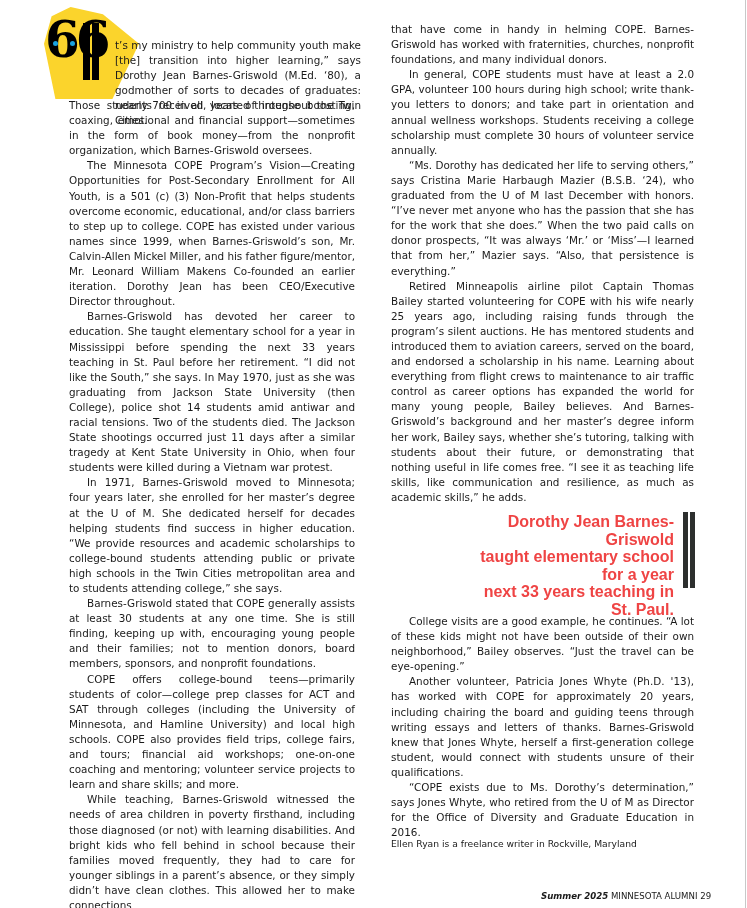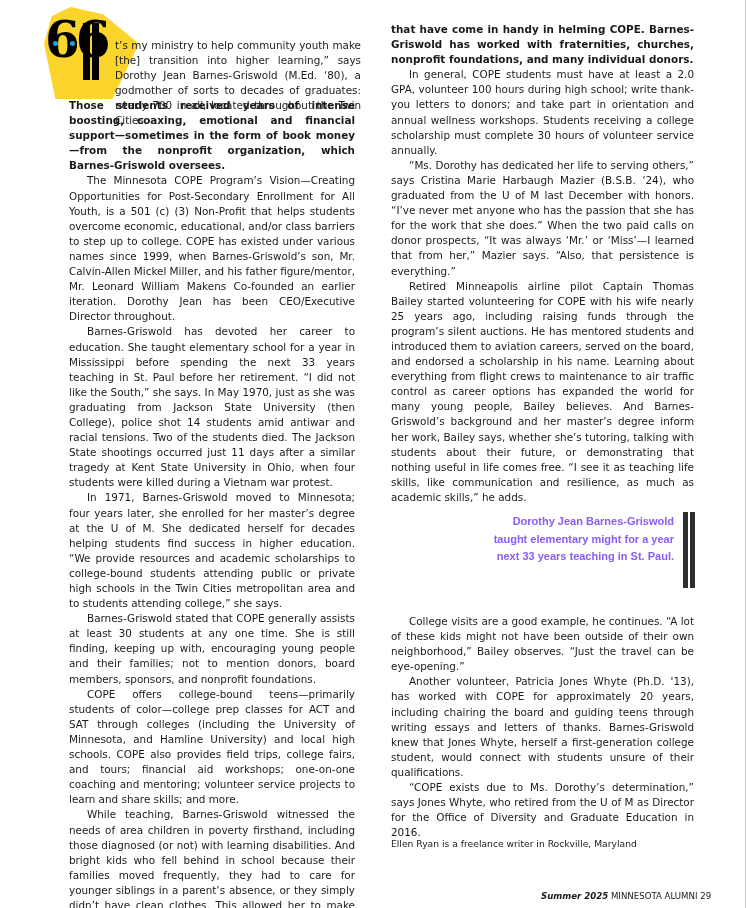--- a/index.html
+++ b/index.html
@@ -5,38 +5,38 @@
   html, body { margin: 0; padding: 0; }
   body {
     width: 747px; height: 908px; background: #ffffff; position: relative; overflow: hidden;
     font-family: "DejaVu Sans", sans-serif; color: #1a1a1a;
   }
   .edge-line { position: absolute; right: 1px; top: 0; width: 1px; height: 908px; background: #c8c8c8; }
   .col { position: absolute; font-size: 10.4px; line-height: 15.1px; text-align: justify; }
   .col-left { left: 69px; top: 22px; width: 286px; }
   .col-right { left: 391px; top: 22px; width: 303px; }
   .col p { margin: 0; text-indent: 18px; }
-  .col p.noindent { text-indent: 0; font-weight: bold; }
+  .col p.noindent { text-indent: 0; }
   .hex {
     position: absolute; left: 44px; top: 7px; width: 95px; height: 92px;
     background: #fbd42c;
     clip-path: polygon(28% 0%, 62% 8%, 100% 40%, 72% 100%, 12% 100%, 0% 40%, 8% 10%);
   }
   .quote-mark {
     position: absolute; left: 45px; top: 15px; font-family: "DejaVu Serif", serif; font-weight: bold;
     font-size: 50px; line-height: 50px; color: #000; letter-spacing: -4px;
   }
   .quote-dot { position: absolute; width: 5px; height: 5px; border-radius: 50%; background: #1aa3e0; }
   .dropcap-bar { position: absolute; background: #000; }
   .lead-block { position: absolute; left: 99px; top: 22px; width: 256px; font-size: 10.4px; line-height: 15.1px; text-align: justify; }
   .lead-block p { margin: 16px; text-indent: 0; }
   .pullquote {
     position: absolute; left: 470px; top: 513px; width: 204px; text-align: right;
     font-family: "Liberation Sans", sans-serif; font-weight: bold; font-stretch: condensed;
-    font-size: 11px; line-height: 17.5px; color: #8b5cf6;
+    font-size: 16px; line-height: 17.5px; color: #ef4444;
   }
   .pq-bar { position: absolute; top: 512px; width: 5px; height: 76px; background: #2d2f2e; }
   .byline { position: absolute; left: 391px; top: 838px; font-size: 9.2px; color: #1a1a1a; }
   .footer { position: absolute; left: 541px; top: 891px; font-size: 8.6px; color: #1a1a1a; }
   .footer .season { font-style: italic; font-weight: bold; }
 </style>
 </head>
 <body>
 
 <div class="edge-line"></div>
@@ -64,21 +64,21 @@
 
 <div class="col col-right">
   <p class="noindent">that have come in handy in helming COPE. Barnes-Griswold has worked with fraternities, churches, nonprofit foundations, and many individual donors.</p>
   <p>In general, COPE students must have at least a 2.0 GPA, volunteer 100 hours during high school; write thank-you letters to donors; and take part in orientation and annual wellness workshops. Students receiving a college scholarship must complete 30 hours of volunteer service annually.</p>
   <p>“Ms. Dorothy has dedicated her life to serving others,” says Cristina Marie Harbaugh Mazier (B.S.B. ‘24), who graduated from the U of M last December with honors. “I’ve never met anyone who has the passion that she has for the work that she does.” When the two paid calls on donor prospects, “It was always ‘Mr.’ or ‘Miss’—I learned that from her,” Mazier says. “Also, that persistence is everything.”</p>
   <p>Retired Minneapolis airline pilot Captain Thomas Bailey started volunteering for COPE with his wife nearly 25 years ago, including raising funds through the program’s silent auctions. He has mentored students and introduced them to aviation careers, served on the board, and endorsed a scholarship in his name. Learning about everything from flight crews to maintenance to air traffic control as career options has expanded the world for many young people, Bailey believes. And Barnes-Griswold’s background and her master’s degree inform her work, Bailey says, whether she’s tutoring, talking with students about their future, or demonstrating that nothing useful in life comes free. “I see it as teaching life skills, like communication and resilience, as much as academic skills,” he adds.</p>
 </div>
 
 <div class="pullquote">
   <div>Dorothy Jean Barnes-Griswold</div>
-  <div>taught elementary might for a year</div>
+  <div>taught elementary school for a year</div>
   <div>next 33 years teaching in St. Paul.</div>
 </div>
 <div class="pq-bar" style="left:683px;"></div>
 <div class="pq-bar" style="left:690px;"></div>
 
 <div class="col col-right" style="top:614px;">
   <p>College visits are a good example, he continues. “A lot of these kids might not have been outside of their own neighborhood,” Bailey observes. “Just the travel can be eye-opening.”</p>
   <p>Another volunteer, Patricia Jones Whyte (Ph.D. '13), has worked with COPE for approximately 20 years, including chairing the board and guiding teens through writing essays and letters of thanks. Barnes-Griswold knew that Jones Whyte, herself a first-generation college student, would connect with students unsure of their qualifications.</p>
   <p>“COPE exists due to Ms. Dorothy’s determination,” says Jones Whyte, who retired from the U of M as Director for the Office of Diversity and Graduate Education in 2016.</p>
 </div>

